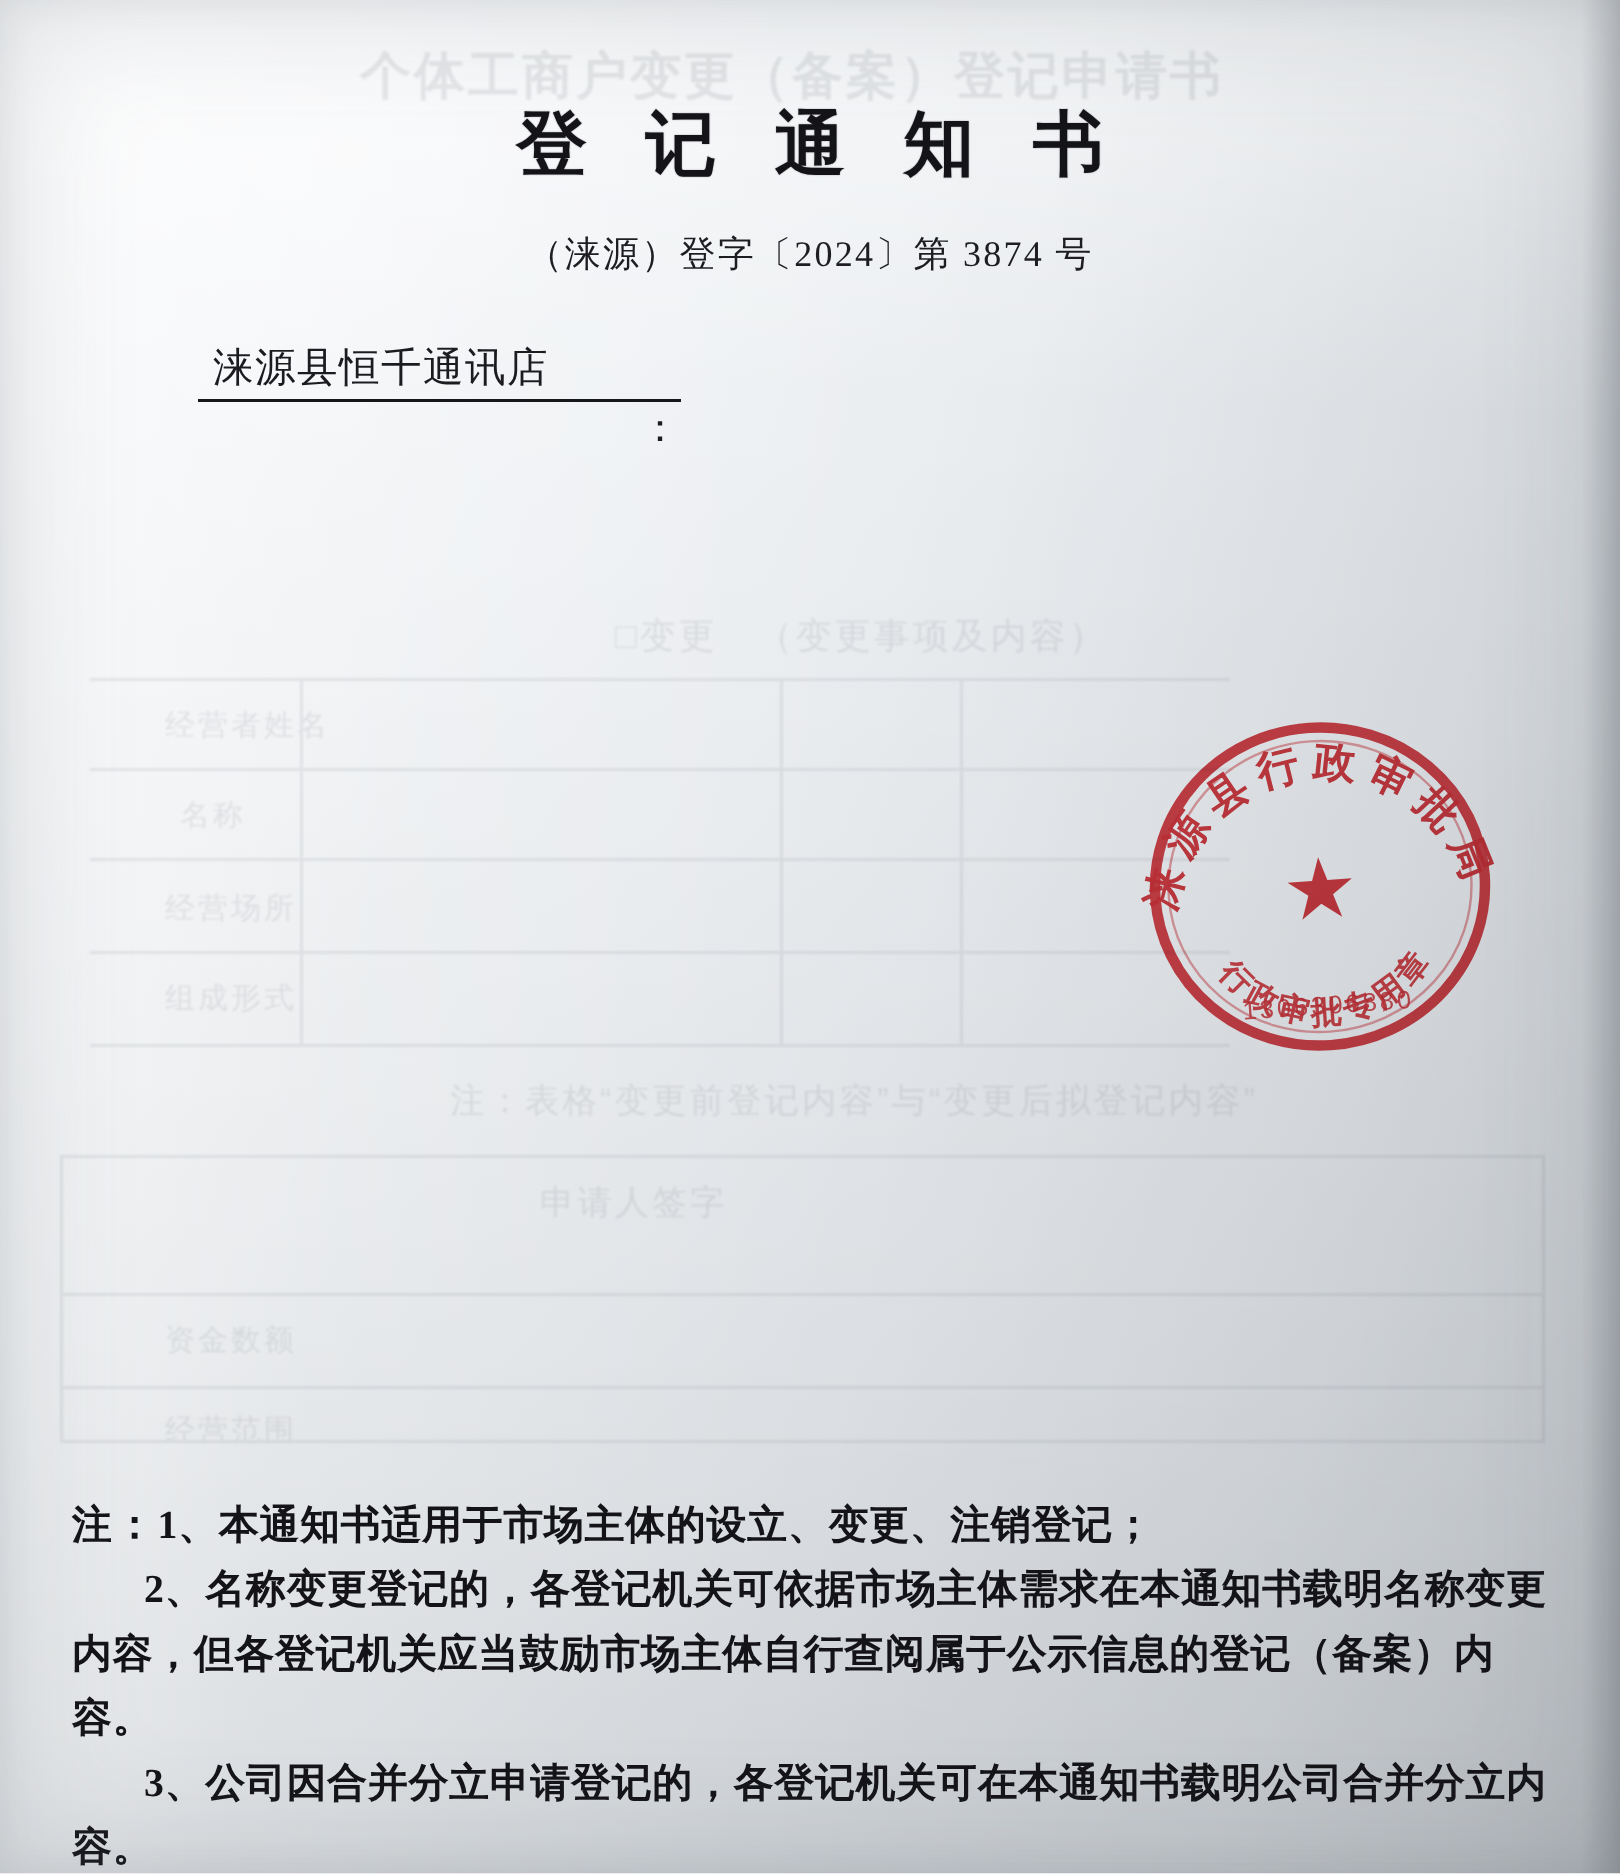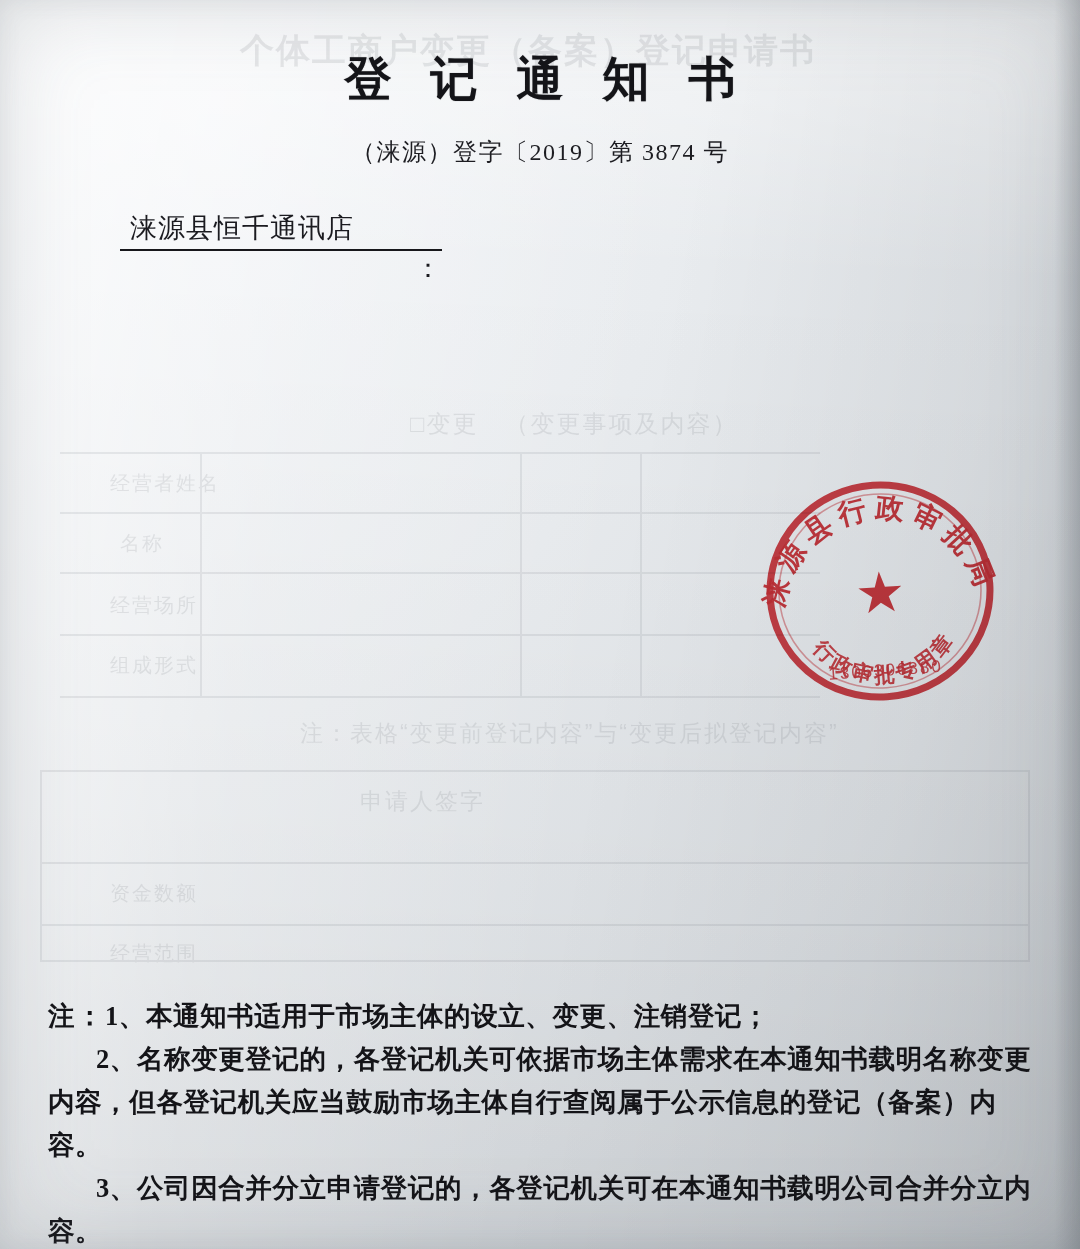--- a/index.html
+++ b/index.html
@@ -62,20 +62,21 @@
   #bleed .btline {
     position: absolute;
     background: #606670;
   }
 
   
   .content {
     position: absolute;
     inset: 0;
     z-index: 5;
+    margin-top: 17px;
   }
 
   .doc-title {
     position: absolute;
     top: 48px;
     left: 0;
     width: 1080px;
     text-align: center;
     font-size: 47px;
     font-weight: 700;
@@ -93,21 +94,21 @@
     width: 1080px;
     text-align: center;
     font-size: 24px;
     letter-spacing: 1.5px;
     color: #1d1d22;
   }
 
   .recipient-row {
     position: absolute;
     top: 210px;
-    left: 120px;
+    left: 132px;
     display: flex;
     align-items: flex-end;
     font-size: 27px;
     letter-spacing: 1px;
     flex-direction: column;
   }
   .recipient-name {
     border-bottom: 2px solid #17171b;
     padding: 0 12px 3px 10px;
     min-width: 300px;
@@ -222,21 +223,21 @@
     <div class="btline" style="left:520px; top:452px; width:1.5px; height:244px;"></div>
     <div class="btline" style="left:640px; top:452px; width:1.5px; height:244px;"></div>
     <div class="btline" style="left:40px; top:770px; width:1.5px; height:190px;"></div>
     <div class="btline" style="left:1028px; top:770px; width:1.5px; height:190px;"></div>
   </div>
 
   <div class="content">
 
     <div class="doc-title">登 记 通 知 书</div>
 
-    <div class="doc-number">（涞源）登字〔2019〕第 3874 号</div>
+    <div class="doc-number">（涞源）登字〔2024〕第 3874 号</div>
 
     <div class="recipient-row">
       <span class="recipient-name">涞源县恒千通讯店</span>
       <span class="recipient-colon">：</span>
     </div>
 
 
 
 
   </div>

